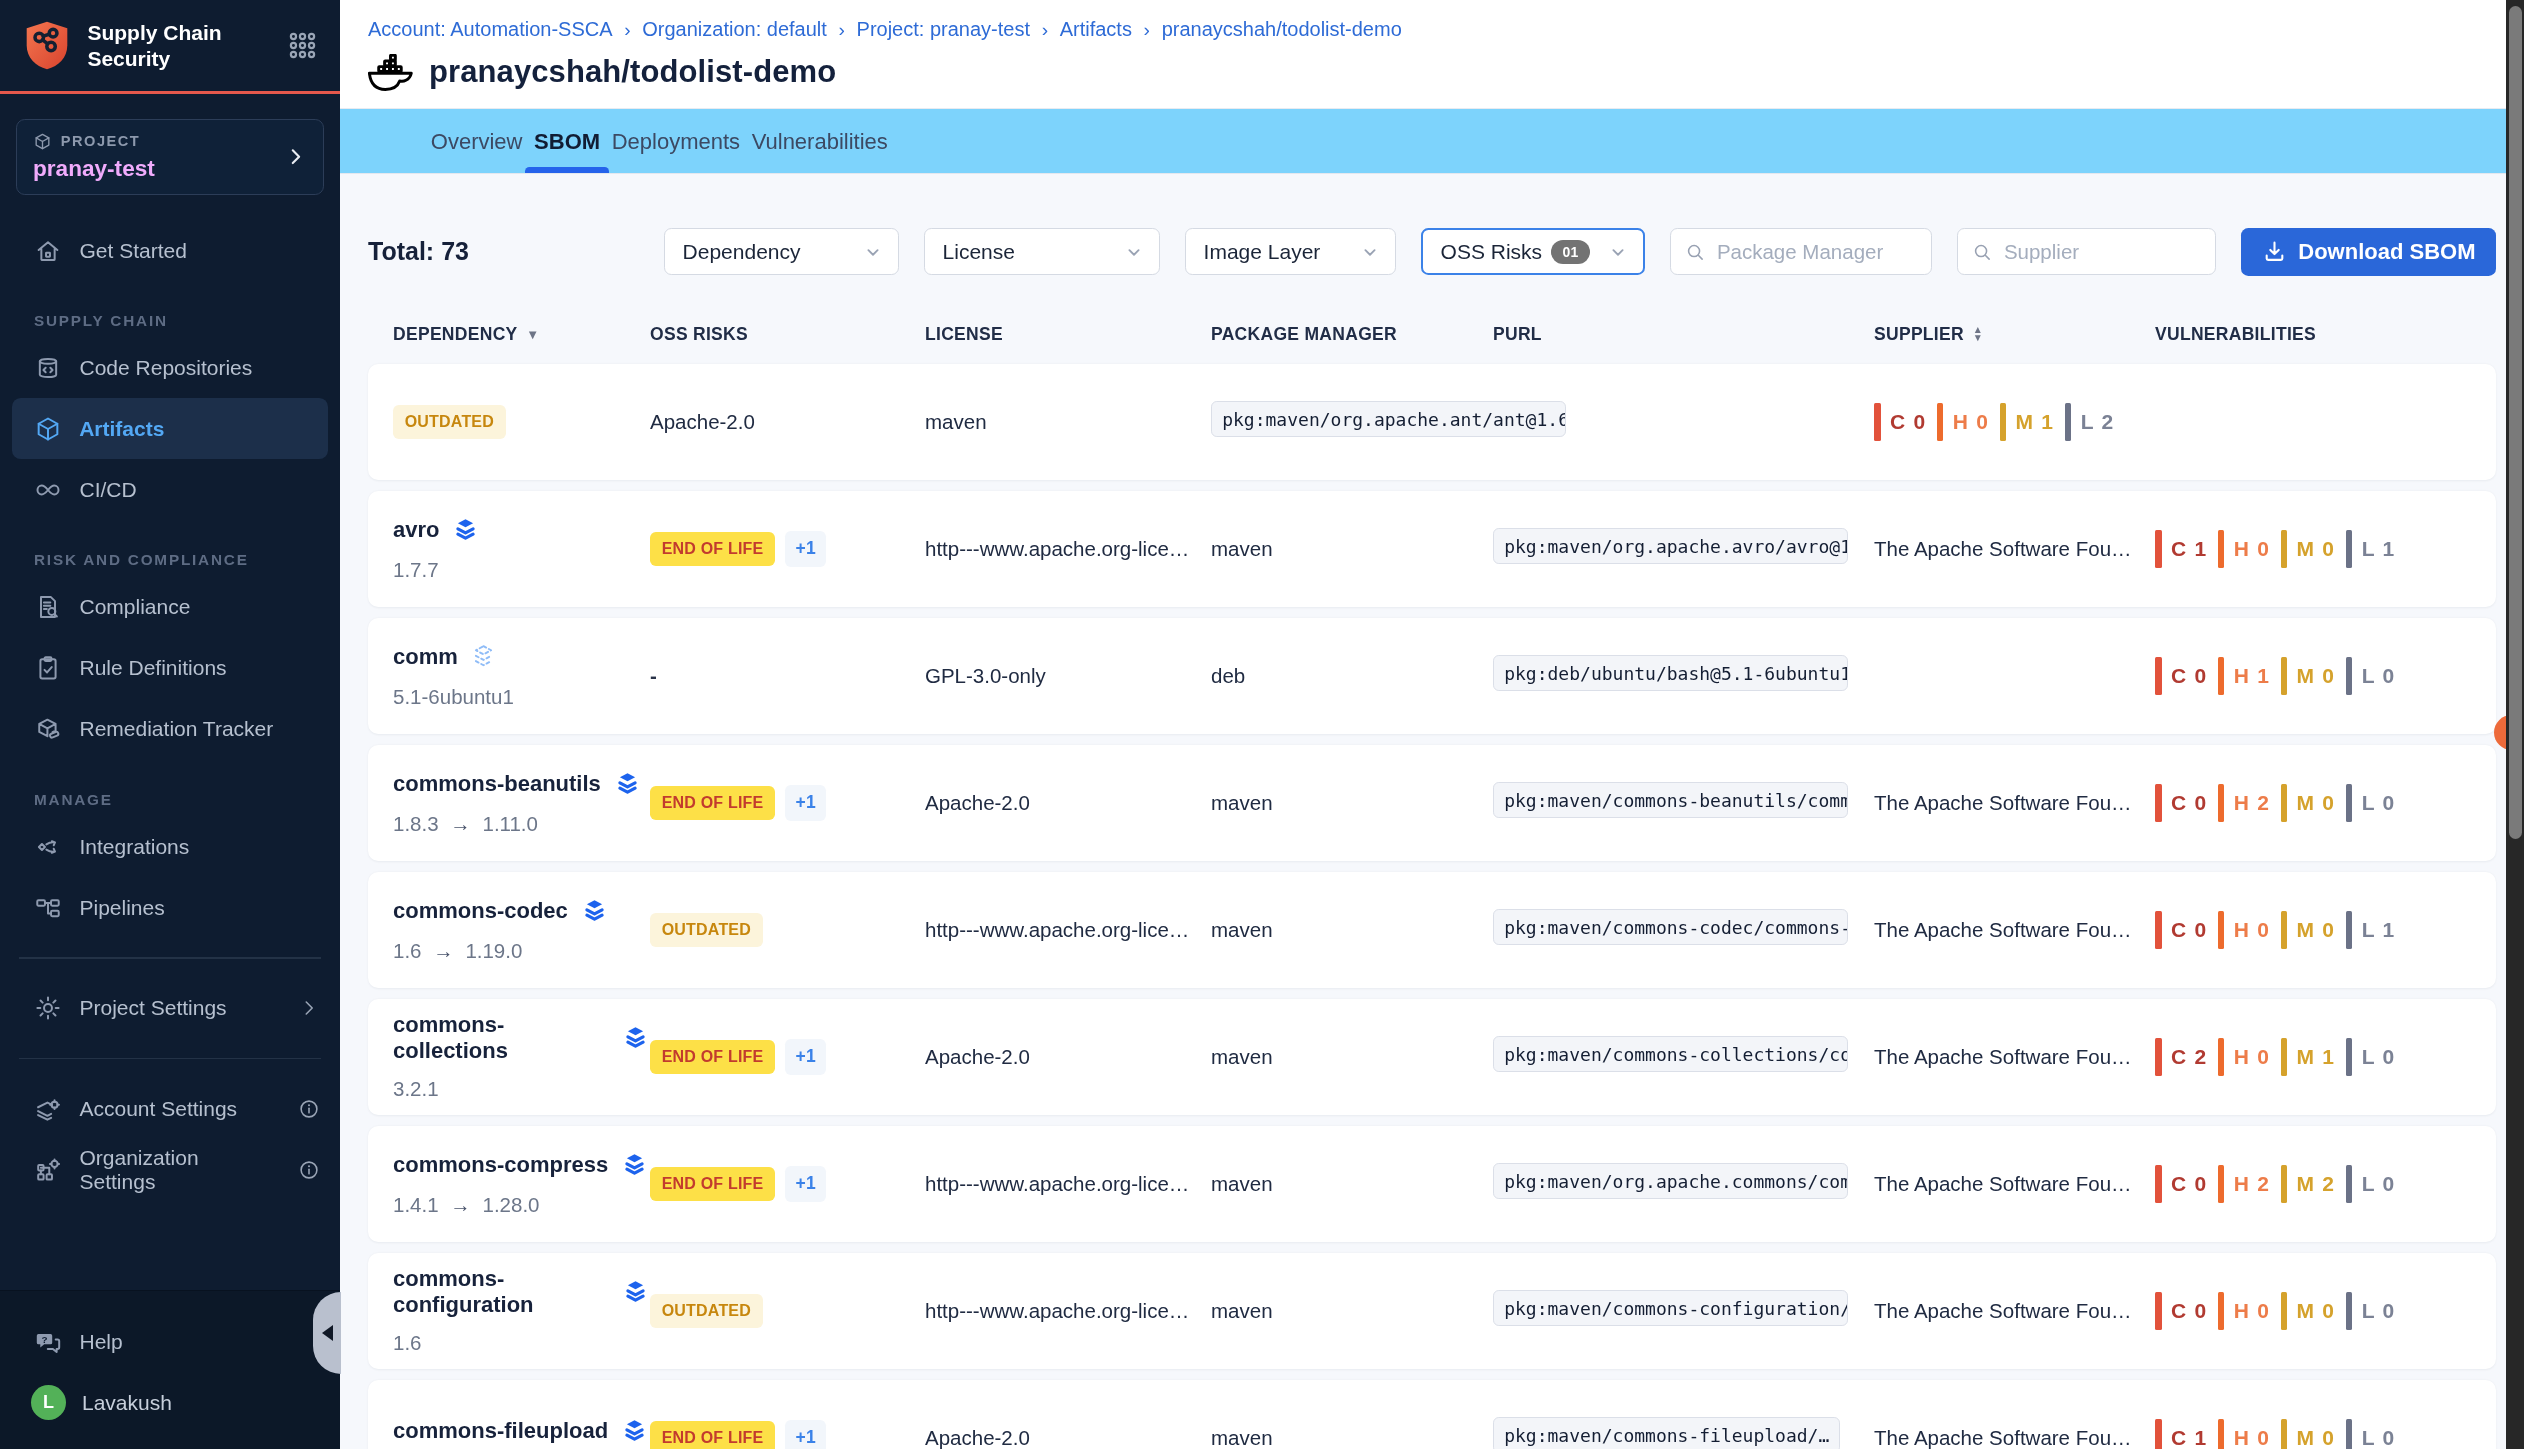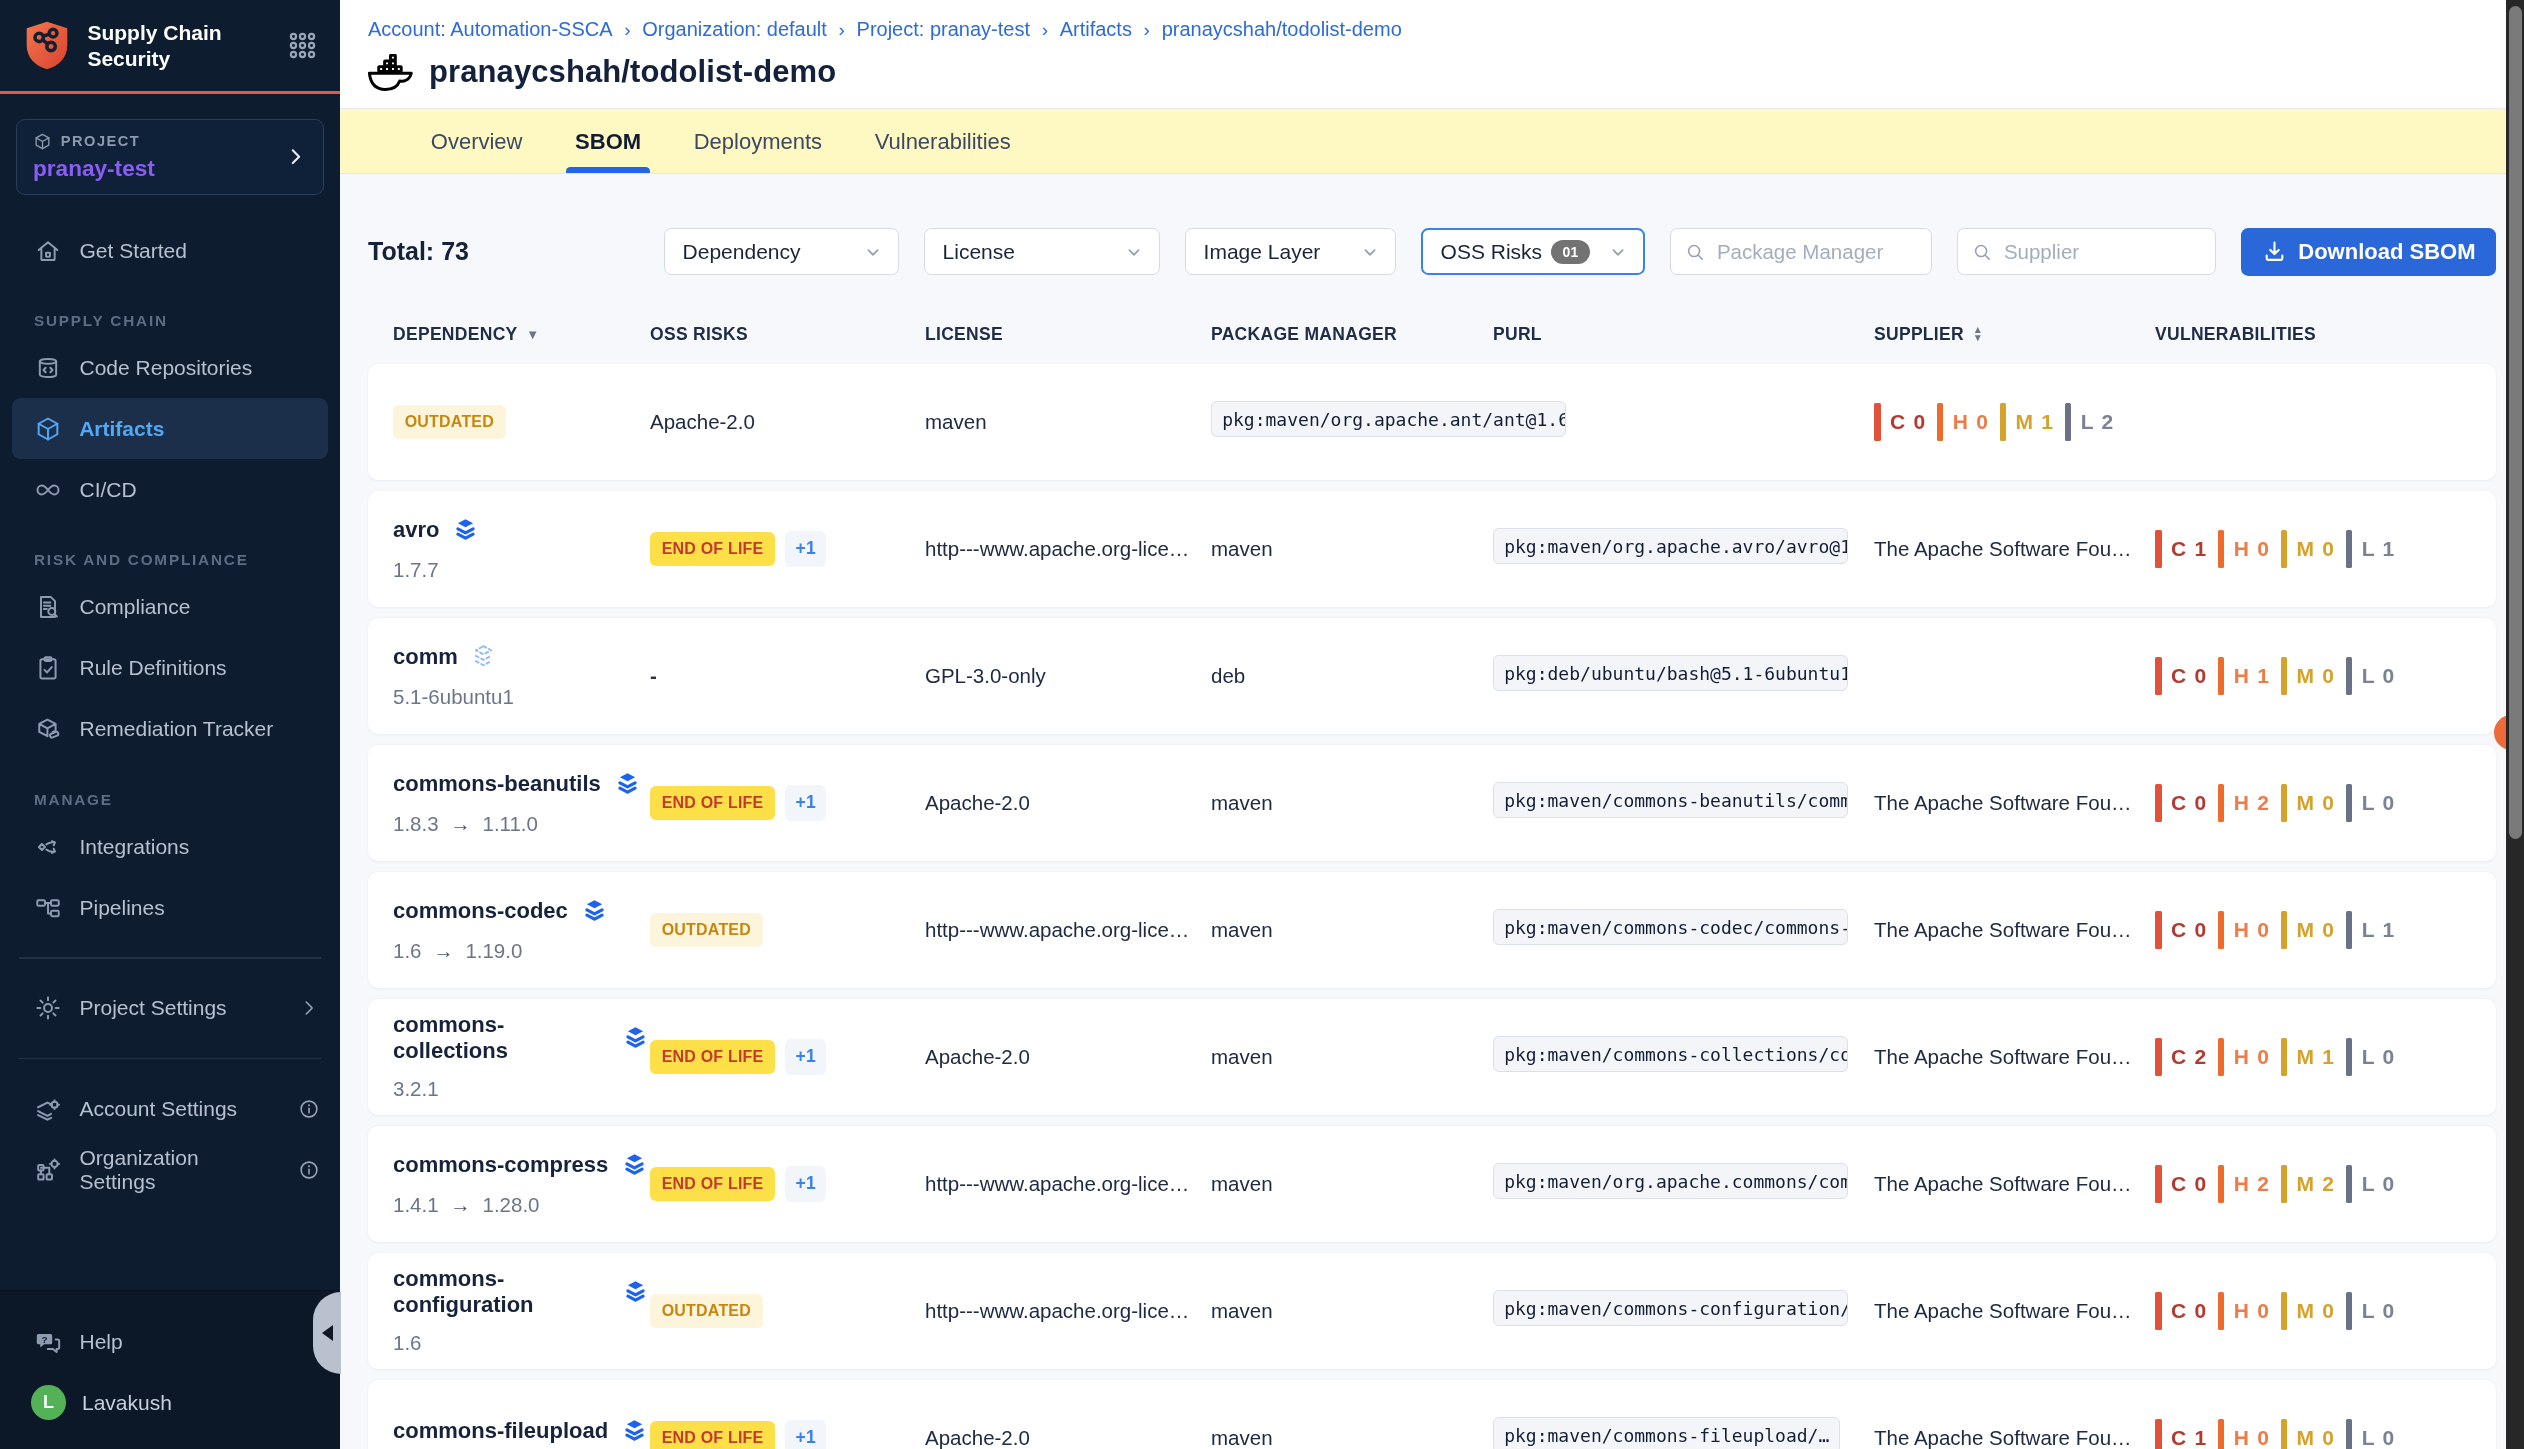--- a/index.html
+++ b/index.html
@@ -13,21 +13,21 @@
   .sb-header{display:flex;align-items:center;gap:16px;padding:19px 22px 19px 23.4px;border-bottom:3.7px solid #E4584C;}
   .logo-icon svg{width:48px;height:53px;}
   .logo-text{font-size:21px;font-weight:700;color:#FFFFFF;line-height:25.6px;flex:1;}
   .grid-icon svg{width:31px;height:31px;}
   .grid-icon{color:#9AA5B6;}
 
   .project-card{margin:25px 16px 0;background:#0F2138;border:1.5px solid #2C3D58;border-radius:8.8px;
     padding:11.7px 16px;display:flex;align-items:center;cursor:pointer;}
   .pc-top{display:flex;align-items:center;gap:8.8px;color:#8D99AD;font-size:14.6px;font-weight:700;letter-spacing:1.5px;}
   .pc-top .icon svg{width:19px;height:19px;}
-  .pc-name{color:#8b5cf6;font-size:22.6px;font-weight:600;margin-top:5.8px;}
+  .pc-name{color:#f0abfc;font-size:22.6px;font-weight:600;margin-top:5.8px;}
   .pc-chev{margin-left:auto;color:#E8ECF2;}
   .pc-chev svg{width:23.4px;height:23.4px;stroke-width:2.2;}
 
   #sb-nav{display:flex;flex-direction:column;}
   .sb-item{display:flex;align-items:center;gap:17.5px;height:61px;padding:0 20.5px 0 34px;
     color:#B6C0CF;font-size:21px;cursor:pointer;}
   .sb-item .icon{color:#8E9AAF;}
   .sb-item .icon svg{width:28px;height:28px;}
   .sb-item.active{background:#1C2F4A;border-radius:8.8px;margin:0 11.7px;padding:0 8.8px 0 22px;
     color:#53A8F4;font-weight:700;}
@@ -49,21 +49,21 @@
 
   
   .main{flex:1;display:flex;flex-direction:column;min-width:0;position:relative;}
   .topbar-upper{background:#fff;padding:17.5px 29px 17.5px 28px;border-bottom:0.7px solid #E8EBF1;}
   .breadcrumb{display:flex;align-items:flex-end;gap:11.7px;font-size:20px;color:#2E6BD6;}
   .breadcrumb a{color:#2E6BD6;text-decoration:none;cursor:pointer;}
   .breadcrumb .sep{color:#2E6BD6;font-size:19px;}
   .title-row{display:flex;align-items:center;gap:16px;margin-top:13px;}
   .docker-icon svg{width:45px;height:37px;}
   .page-title{font-size:31px;font-weight:700;color:#14213C;letter-spacing:0.1px;}
-  .tabs{background:#fef9c3;border-bottom:0.7px solid #E4E8EF;padding:17.5px 0 0 85px;display:flex;gap:41px;}
+  .tabs{background:#7dd3fc;border-bottom:0.7px solid #E4E8EF;padding:17.5px 0 0 85px;display:flex;}
   .tab{font-size:22px;color:#3C4963;padding:2.9px 5.8px 17.5px;cursor:pointer;position:relative;}
   .tab.active{color:#111C33;font-weight:700;}
   .tab.active::after{content:"";position:absolute;left:-2.9px;right:-2.9px;bottom:0;height:5.8px;border-radius:4.4px 4.4px 0 0;background:#2563EB;}
 
   .content{flex:1;padding:54px 29px 0 28px;background:#F6F8FC;min-width:0;}
   .filter-row{display:flex;align-items:center;}
   .total{font-size:25px;font-weight:700;color:#16213A;flex:none;}
   .fgroup{margin-left:auto;display:flex;gap:25px;align-items:center;}
   .select{height:47px;border:1.1px solid #D5DAE3;border-radius:7.3px;background:#fff;display:flex;align-items:center;
     justify-content:space-between;padding:0 14.6px 0 17.5px;font-size:21px;color:#1B2538;cursor:pointer;box-sizing:border-box;}

